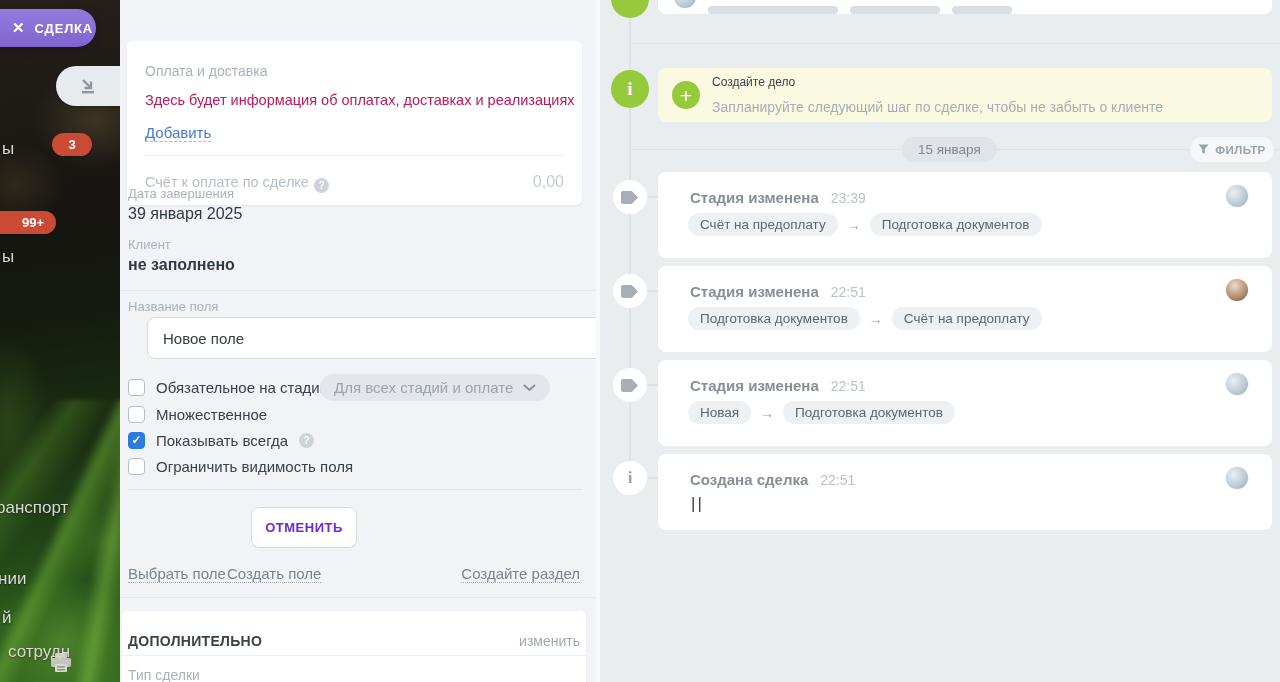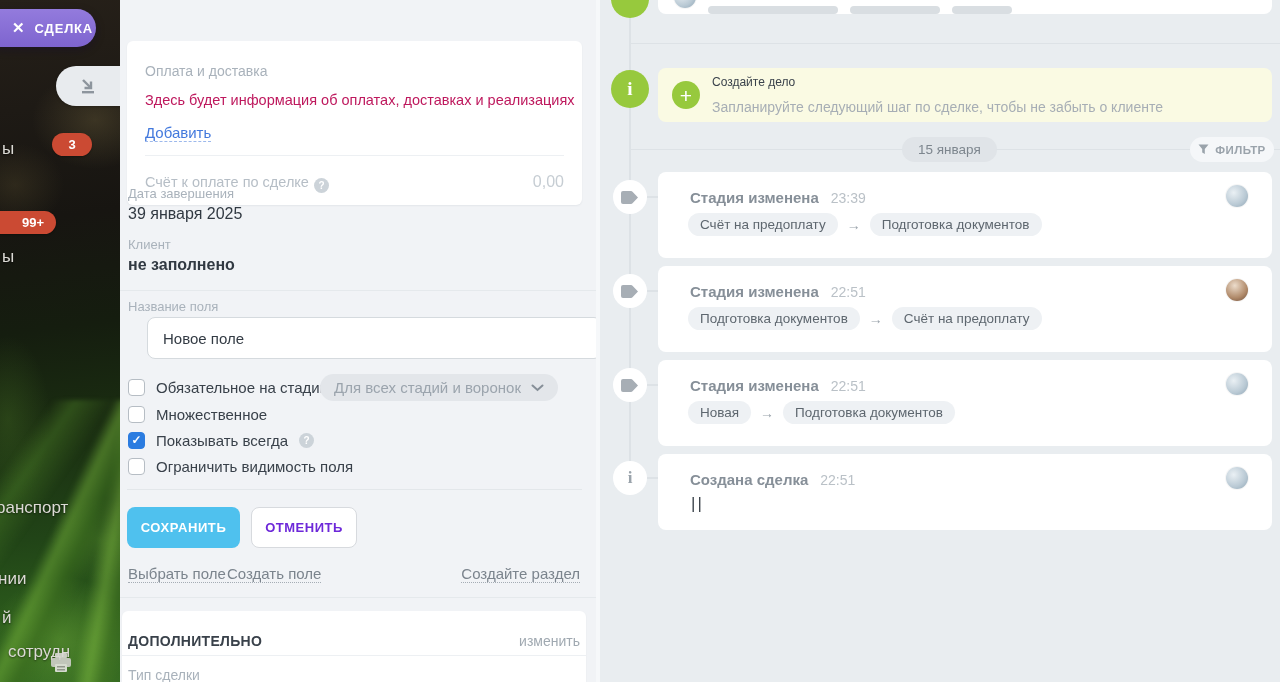--- a/index.html
+++ b/index.html
@@ -178,21 +178,21 @@
   <div class="hr" style="left:0; right:4px; top:290px; background:#e5e9ec;"></div>
 
   <div class="abs lbl-small" style="left:8px; top:299px;">Название поля</div>
   <input class="field-input" value="Новое поле" style="">
 
   <div class="cb-row" style="top:377px;">
     <span class="cb"></span>
     <span class="cb-label">Обязательное на стадии:</span>
   </div>
   <div class="dd-pill">
-    <span>Для всех стадий и воронок</span>
+    <span>Для всех стадий и оплате</span>
     <svg width="13" height="8" viewBox="0 0 13 8">
         <path d="M1.5 1.5 L6.5 6 L11.5 1.5" stroke="#868f98" stroke-width="2" fill="none" stroke-linecap="round"></path>
       </svg>
   </div>
   <div class="cb-row" style="top:404px;">
     <span class="cb"></span>
     <span class="cb-label">Множественное</span>
   </div>
   <div class="cb-row" style="top:430px;">
     <span class="cb checked">
@@ -201,21 +201,20 @@
     <span class="cb-label">Показывать всегда</span>
     <span class="q-icon" style="margin-left:0;">?</span>
   </div>
   <div class="cb-row" style="top:456px;">
     <span class="cb"></span>
     <span class="cb-label">Ограничить видимость поля</span>
   </div>
 
   <div class="hr" style="left:7px; right:18px; top:489px; background:#e3e7ea;"></div>
 
-  <button class="btn-save">СОХРАНИТЬ</button>
   <button class="btn-cancel">ОТМЕНИТЬ</button>
 
   <span class="link-grey" style="left:8px; top:565px;">Выбрать поле</span>
   <span class="link-grey" style="left:107px; top:565px;">Создать поле</span>
   <span class="link-grey" style="right:20px; top:565px;">Создайте раздел</span>
 
   <div class="hr" style="left:0; right:4px; top:597px; background:#e5e9ec;"></div>
 
   <div class="card card2">
     <div class="hdr">ДОПОЛНИТЕЛЬНО</div>

